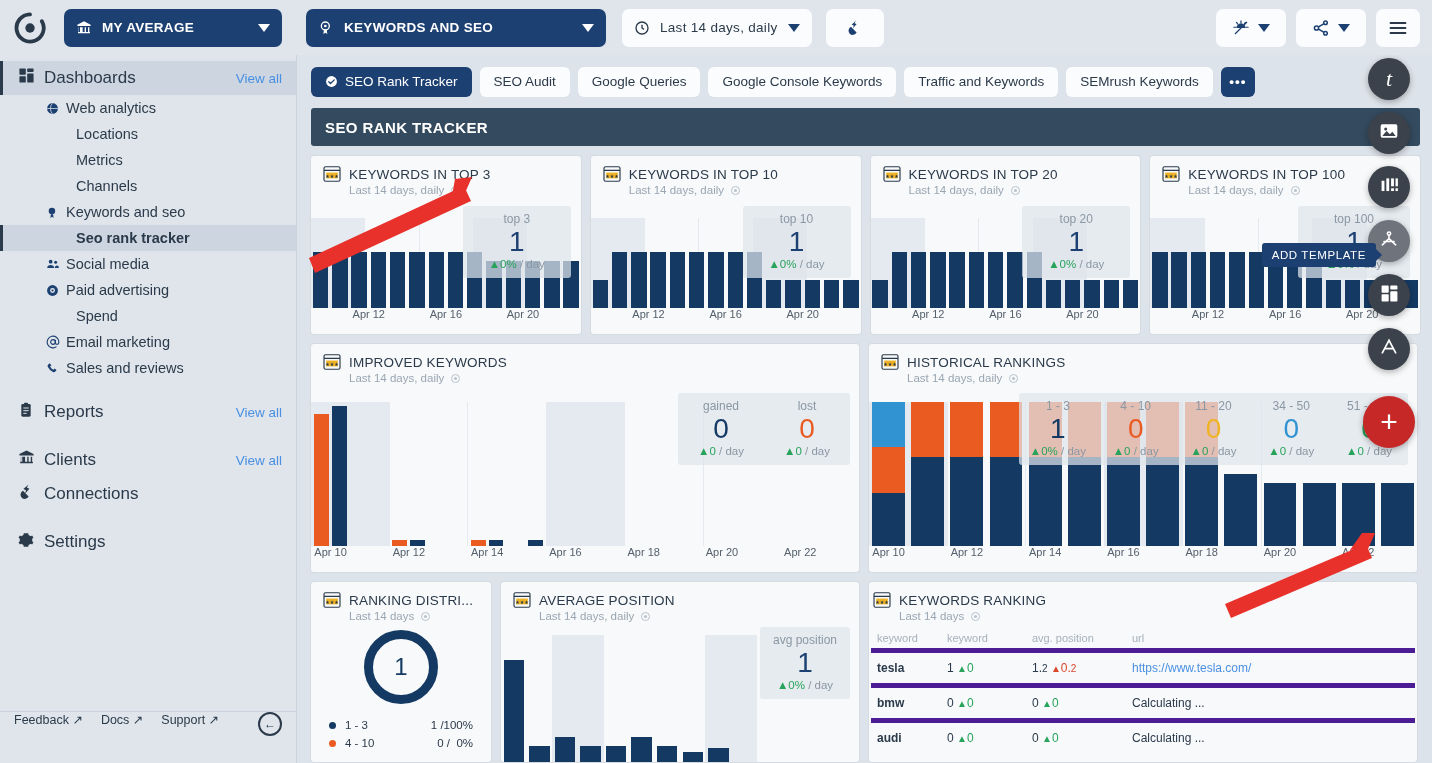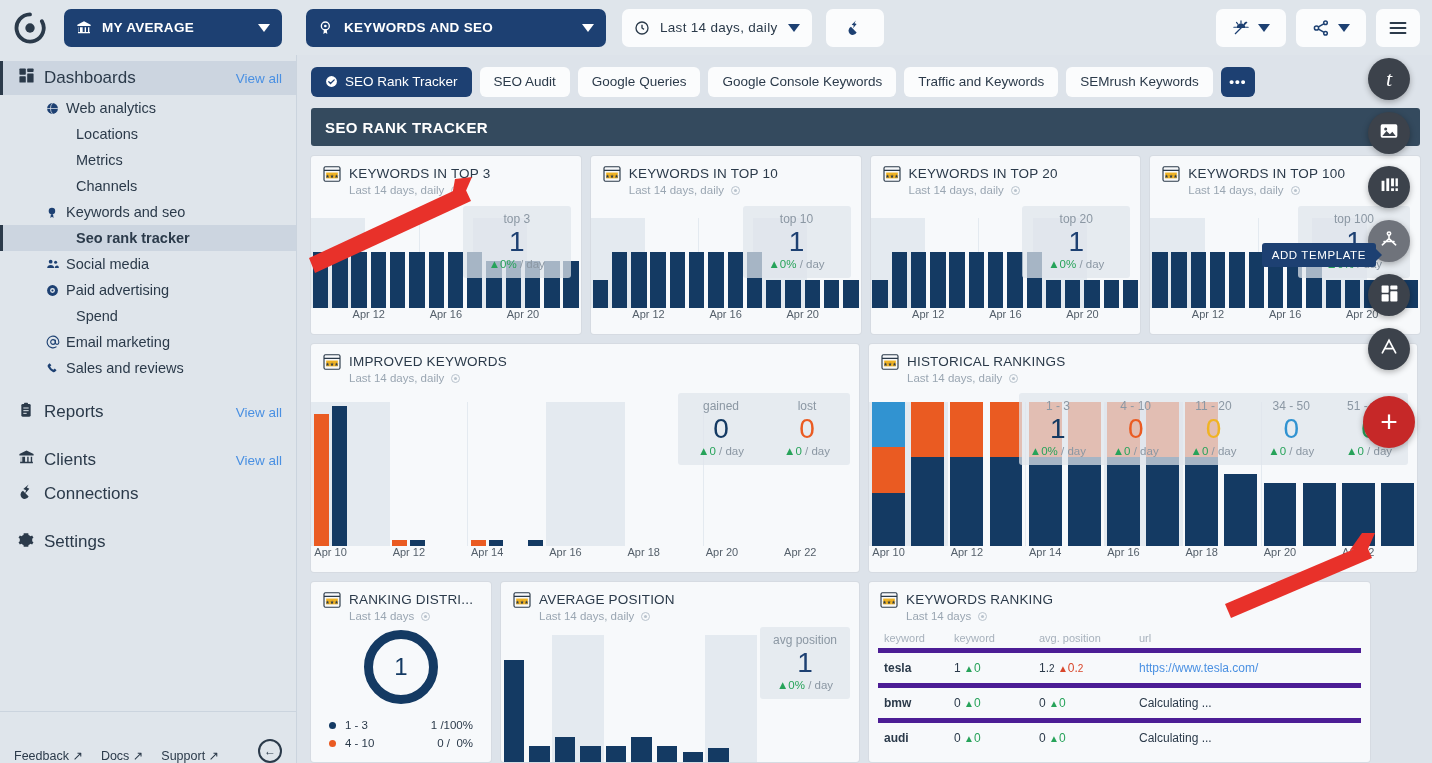--- a/index.html
+++ b/index.html
@@ -83,21 +83,21 @@
   .nav-item .it-ic { width: 20px; color: #1d4072; display:inline-flex; }
   .nav-item.sub { padding-left: 76px; }
   .nav-item.selected { background:#ccd5e0; font-weight: 700; }
   .nav-item.selected::before {
     content:''; position:absolute; left:0; top:0; bottom:0; width:3px; background:#2b3a4a;
   }
   .gap { height: 14px; }
 
   .side-foot {
     height: 52px; border-top: 1px solid #cbd4de;
-    display: flex; align-items: flex-end; padding: 0 14px; gap: 18px;
+    display: flex; align-items: flex-start; padding: 0 14px; gap: 18px;
     font-size: 12.5px;
   }
   .side-foot a { color:#2b3a4a; text-decoration:none; cursor:pointer; white-space:nowrap; }
   .collapse-btn {
     margin-left:auto; width:24px;height:24px;border-radius:50%;
     border:2px solid #2b3a4a; display:flex;align-items:center;justify-content:center;
     font-size:12px; cursor:pointer;
   }
 
   
@@ -119,21 +119,21 @@
     display:flex; align-items:center; padding:0 14px;
     font-size:15px; font-weight:600; letter-spacing:.4px;
   }
 
   .row { display:flex; gap:10px; margin-top: 10px; }
   .card {
     background:#f7f9fb; border-radius:3px; position:relative; overflow:hidden;
     box-shadow: 0 0 0 1px rgba(0,0,0,.03);
   }
   .card-hd { padding: 10px 12px 0 12px; }
-  .card-hd-row { display:flex; gap:8px; }
+  .card-hd-row { display:flex; align-items:center; gap:8px; }
   .wi { width:18px;height:16px; flex:none; }
   .card-title { font-size:13.5px; color:#2b3a4a; letter-spacing:.2px; white-space:nowrap; overflow:hidden; text-overflow:ellipsis;}
   .card-sub { font-size:11.5px; color:#9aa6b2; margin-top:2px; margin-left:26px; display:flex; align-items:center; gap:7px; }
   .dot-ic { width:9px;height:9px;border-radius:50%;border:1.5px solid #b9c3cd; display:inline-block; position:relative;}
   .dot-ic::after{content:'';position:absolute;inset:2px;border-radius:50%;background:#b9c3cd;}
 
   
   .kpibox {
     position:absolute; background: rgba(223,229,235,.72); border-radius:3px;
     display:flex; text-align:center;
@@ -1156,21 +1156,21 @@
             </div>
             <div class="kpibox" style="right:9px;top:45px;width:90px">
               <div class="kpi-cell">
                 <div class="kpi-lab">avg position</div>
                 <div class="kpi-val">1</div>
                 <div class="kpi-delta"><span class="up">▲</span><span class="up">0%</span> <span>/ day</span></div>
               </div>
             </div>
           </div>
 
-          <div class="card" style="width:501px;height:180px;padding:0 9px">
+          <div class="card" style="width:548px;height:180px;padding:0 2px">
             <div class="card-hd" style="padding-left:2px">
               <div class="card-hd-row">
                 <svg class="wi" viewBox="0 0 24 22">
                     <rect x="1" y="1" width="22" height="20" rx="2" fill="none" stroke="#2b3a4a" stroke-width="1.6"></rect>
                     <path d="M1 6h22" stroke="#2b3a4a" stroke-width="1.6"></path>
                     <rect x="4" y="9" width="16" height="8" fill="#f0b323"></rect>
                     <text x="12" y="16" font-size="7" text-anchor="middle" fill="#2b3a4a">★★★</text>
                   </svg>
                 <span class="card-title">KEYWORDS RANKING</span>
               </div>

